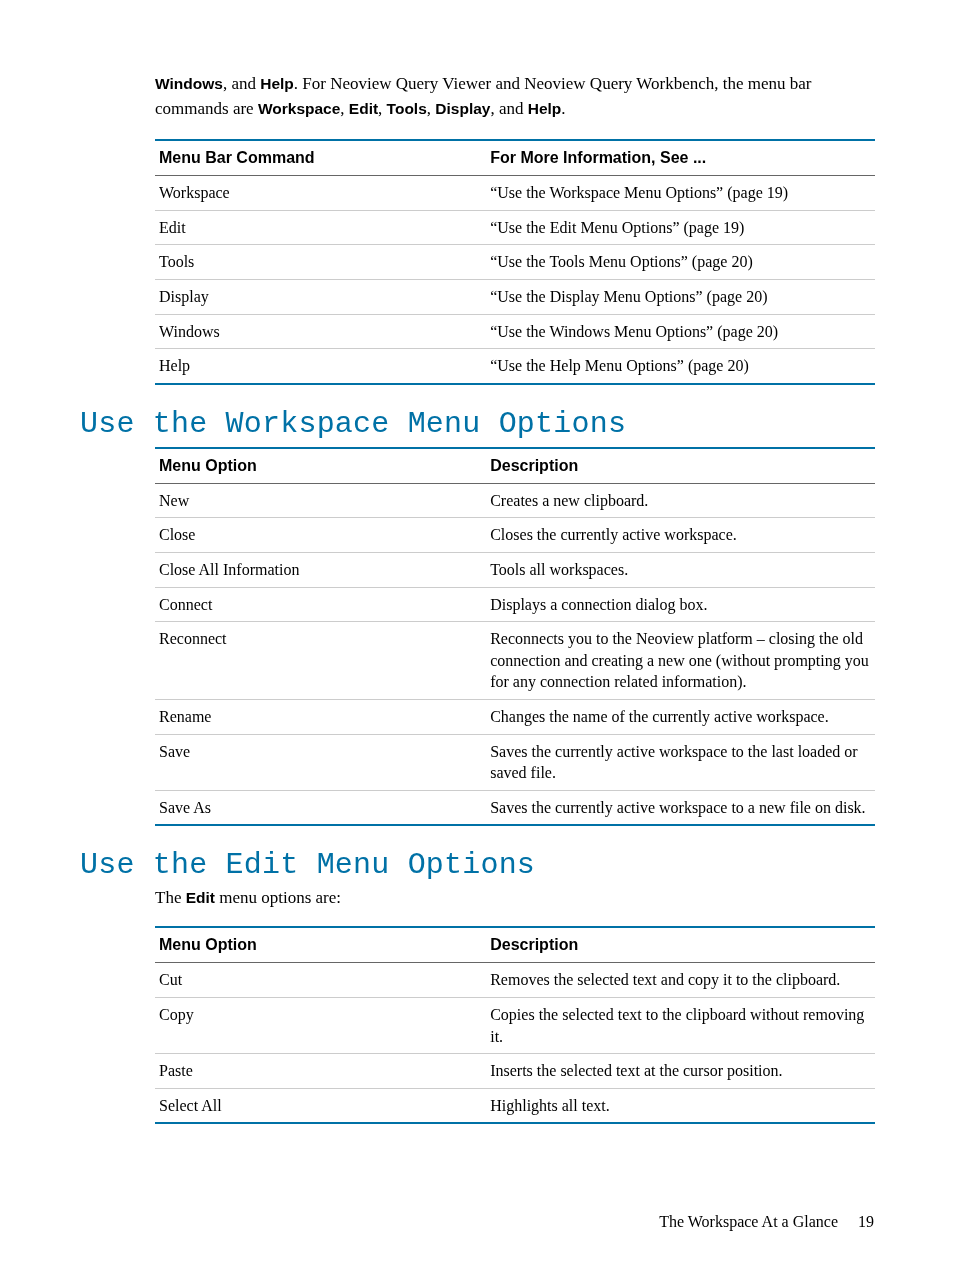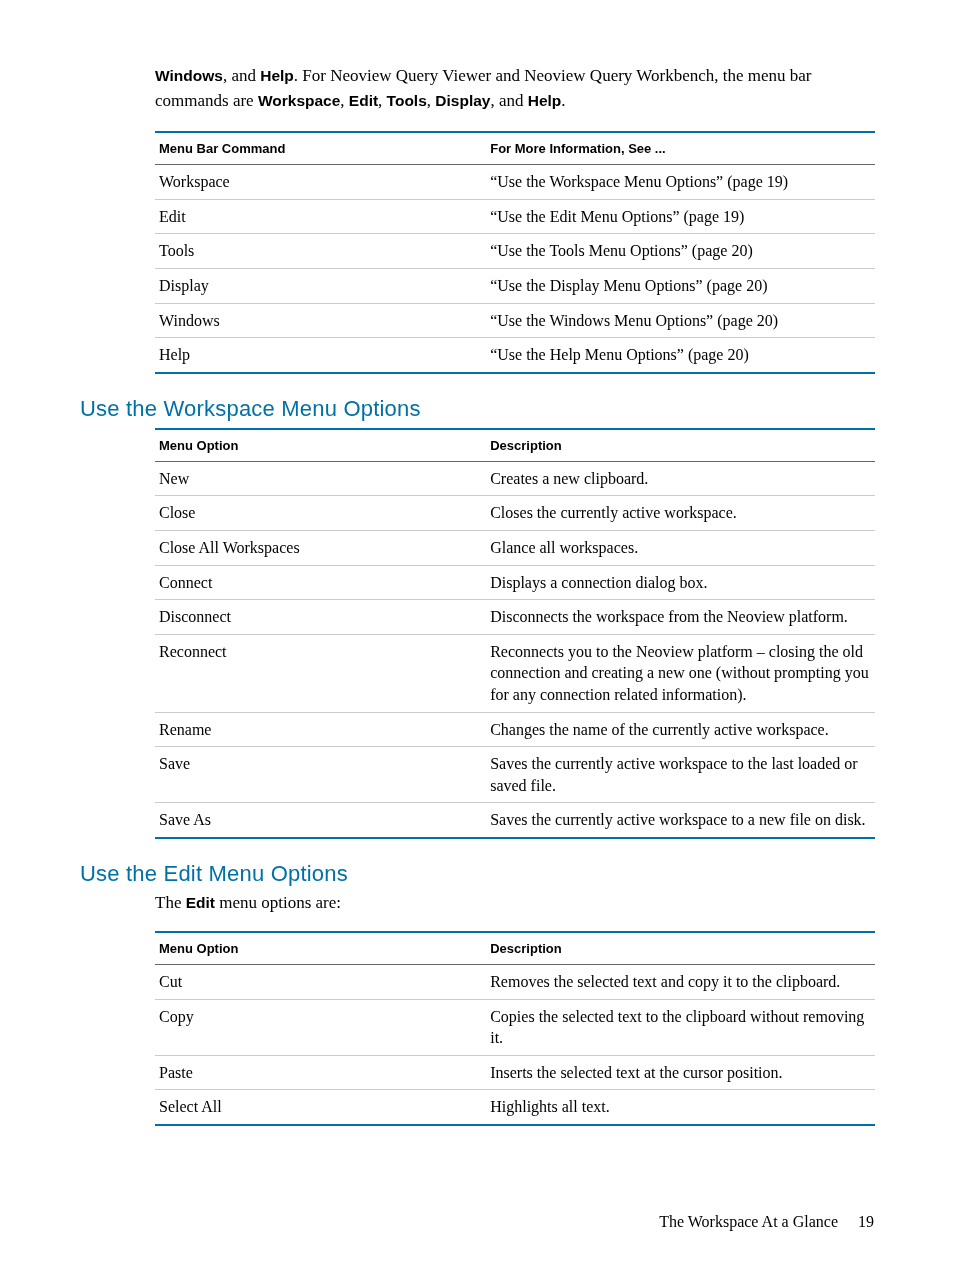--- a/index.html
+++ b/index.html
@@ -12,32 +12,32 @@
   .page {
     width: 954px;
     min-height: 1271px;
     position: relative;
     box-sizing: border-box;
     padding: 60px 80px 40px 80px;
   }
   .body-text {
     font-size: 17px;
     line-height: 1.45;
-    margin: 4px 0 18px 75px;
+    margin: 12px 0 18px 75px;
   }
   .body-text b, .body-text strong {
     font-family: Arial, Helvetica, sans-serif;
     font-weight: bold;
     font-size: 15.5px;
   }
   h2.section {
-    font-family: Liberation Sans, sans-serif;
+    font-family: Liberation Mono, monospace;
     font-weight: 400;
     color: #0071a6;
-    font-size: 22px;
+    font-size: 30px;
     margin: 22px 0 6px 0;
     letter-spacing: 0.2px;
   }
   .intro {
     font-size: 17px;
     margin: 4px 0 18px 75px;
   }
   .intro strong {
     font-family: Arial, Helvetica, sans-serif;
     font-weight: bold;
@@ -45,21 +45,21 @@
   }
   table.doc {
     width: 720px;
     margin-left: 75px;
     border-collapse: collapse;
     font-size: 16px;
   }
   table.doc thead th {
     font-family: Arial, Helvetica, sans-serif;
     font-weight: bold;
-    font-size: 13px;
+    font-size: 16px;
     text-align: left;
     padding: 8px 4px 8px 4px;
     border-top: 2px solid #0071a6;
     border-bottom: 1px solid #666;
     color: #000;
   }
   table.doc tbody td {
     padding: 6px 4px 6px 4px;
     vertical-align: top;
     border-bottom: 1px solid #ccc;
@@ -138,30 +138,26 @@
     <tbody id="t2body">
         <tr>
           <td>New</td>
           <td>Creates a new clipboard.</td>
         </tr>
         <tr>
           <td>Close</td>
           <td>Closes the currently active workspace.</td>
         </tr>
         <tr>
-          <td>Close All Workspaces</td>
-          <td>Glance all workspaces.</td>
+          <td>Close All Information</td>
+          <td>Tools all workspaces.</td>
         </tr>
         <tr>
           <td>Connect</td>
           <td>Displays a connection dialog box.</td>
-        </tr>
-        <tr>
-          <td>Disconnect</td>
-          <td>Disconnects the workspace from the Neoview platform.</td>
         </tr>
         <tr>
           <td>Reconnect</td>
           <td>Reconnects you to the Neoview platform – closing the old connection and creating a new one (without prompting you for any connection related information).</td>
         </tr>
         <tr>
           <td>Rename</td>
           <td>Changes the name of the currently active workspace.</td>
         </tr>
         <tr>

